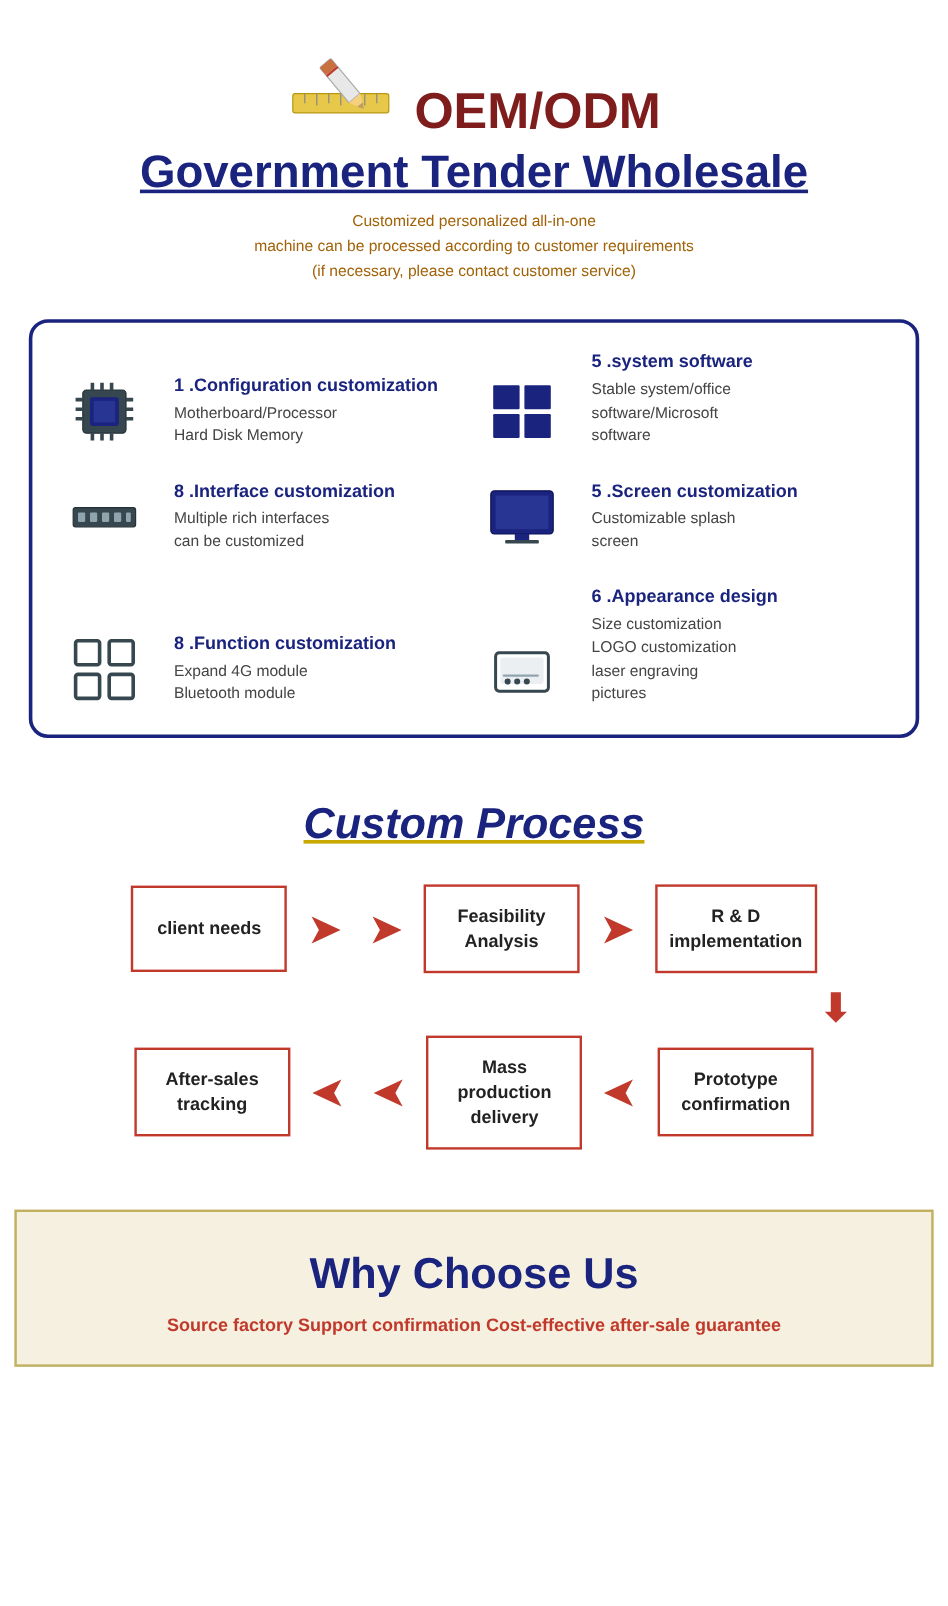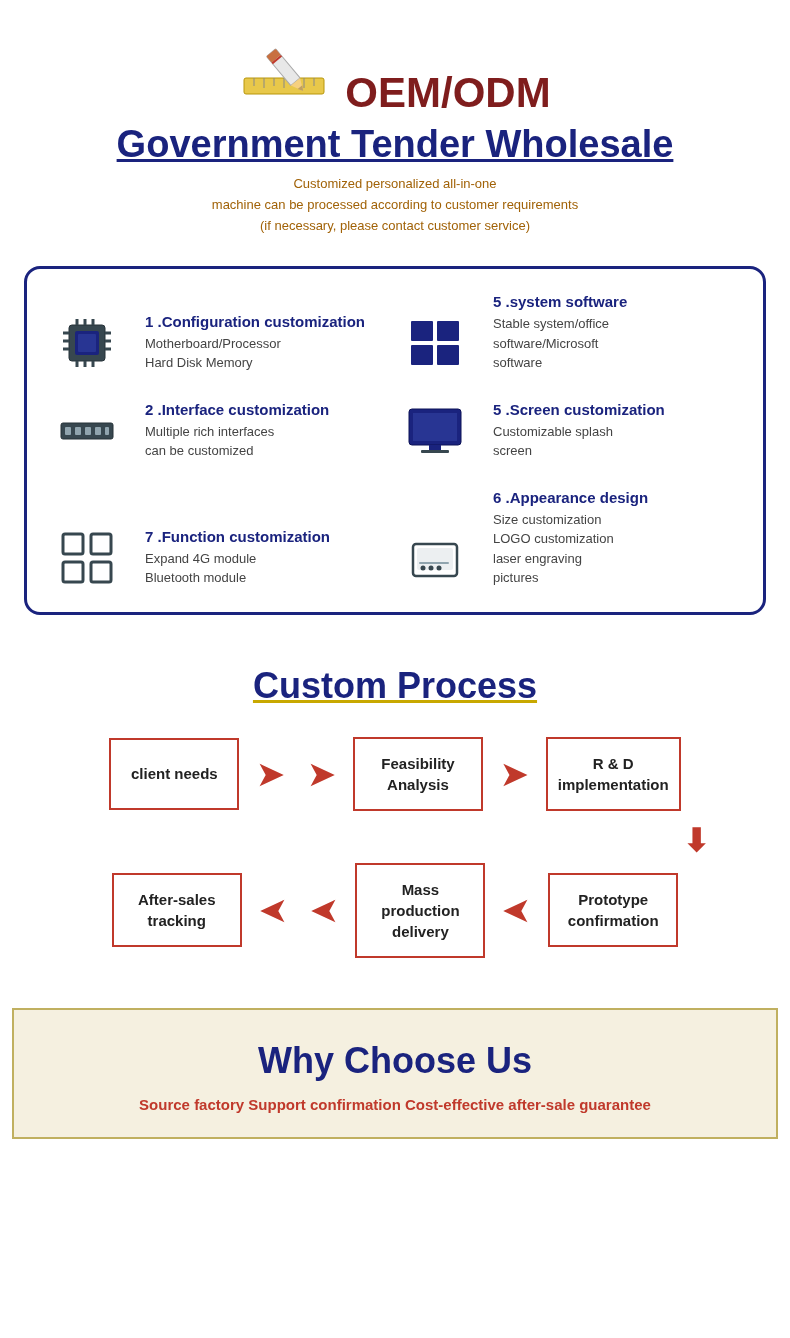--- a/index.html
+++ b/index.html
@@ -86,20 +86,21 @@
       padding: 30px 20px 20px;
     }
     .process-heading {
       text-align: center;
       font-size: 36px;
       font-weight: 900;
       color: #1a237e;
       text-decoration: underline;
       text-decoration-color: #c8a800;
       margin-bottom: 30px;
+      font-style: italic;
     }
     .process-row {
       display: flex;
       align-items: center;
       justify-content: center;
       gap: 12px;
       margin-bottom: 10px;
     }
     .process-box {
       border: 2px solid #c0392b;
@@ -235,21 +236,21 @@
       <svg class="feature-icon" viewBox="0 0 60 60" xmlns="http://www.w3.org/2000/svg">
         <rect x="4" y="22" width="52" height="16" rx="2" fill="#37474f" stroke="#263238" stroke-width="1"></rect>
 
         <rect x="8" y="26" width="6" height="8" rx="1" fill="#90a4ae"></rect>
         <rect x="18" y="26" width="6" height="8" rx="1" fill="#90a4ae"></rect>
         <rect x="28" y="26" width="6" height="8" rx="1" fill="#90a4ae"></rect>
         <rect x="38" y="26" width="6" height="8" rx="1" fill="#90a4ae"></rect>
         <rect x="48" y="26" width="4" height="8" rx="1" fill="#90a4ae"></rect>
       </svg>
       <div class="feature-text">
-        <div class="feature-title">2 .Interface customization</div>
+        <div class="feature-title">8 .Interface customization</div>
         <div class="feature-desc">Multiple rich interfaces<br>can be customized</div>
       </div>
     </div>
 
     <div class="feature-item">
       <svg class="feature-icon" viewBox="0 0 60 60" xmlns="http://www.w3.org/2000/svg">
         <rect x="4" y="8" width="52" height="36" rx="3" fill="#1a237e" stroke="#0d1257" stroke-width="1"></rect>
         <rect x="8" y="12" width="44" height="28" fill="#283593"></rect>
         <rect x="24" y="44" width="12" height="5" fill="#1a237e"></rect>
         <rect x="16" y="49" width="28" height="3" rx="1" fill="#37474f"></rect>
@@ -261,21 +262,21 @@
     </div>
 
     <div class="feature-item">
       <svg class="feature-icon" viewBox="0 0 60 60" xmlns="http://www.w3.org/2000/svg">
         <rect x="6" y="6" width="20" height="20" rx="2" fill="none" stroke="#37474f" stroke-width="3"></rect>
         <rect x="34" y="6" width="20" height="20" rx="2" fill="none" stroke="#37474f" stroke-width="3"></rect>
         <rect x="6" y="34" width="20" height="20" rx="2" fill="none" stroke="#37474f" stroke-width="3"></rect>
         <rect x="34" y="34" width="20" height="20" rx="2" fill="none" stroke="#37474f" stroke-width="3"></rect>
       </svg>
       <div class="feature-text">
-        <div class="feature-title">7 .Function customization</div>
+        <div class="feature-title">8 .Function customization</div>
         <div class="feature-desc">Expand 4G module<br>Bluetooth module</div>
       </div>
     </div>
 
     <div class="feature-item">
       <svg class="feature-icon" viewBox="0 0 60 60" xmlns="http://www.w3.org/2000/svg">
 
         <rect x="8" y="16" width="44" height="32" rx="3" fill="none" stroke="#37474f" stroke-width="2.5"></rect>
         <rect x="12" y="20" width="36" height="22" rx="2" fill="#eceff1"></rect>
 

